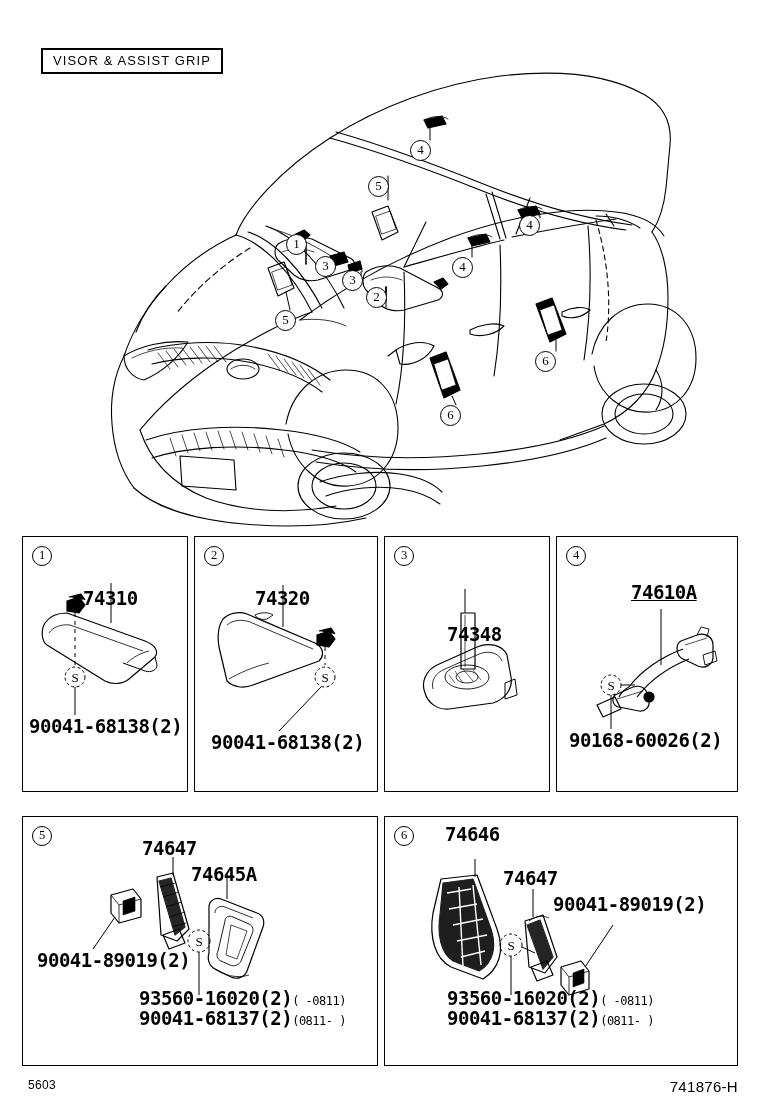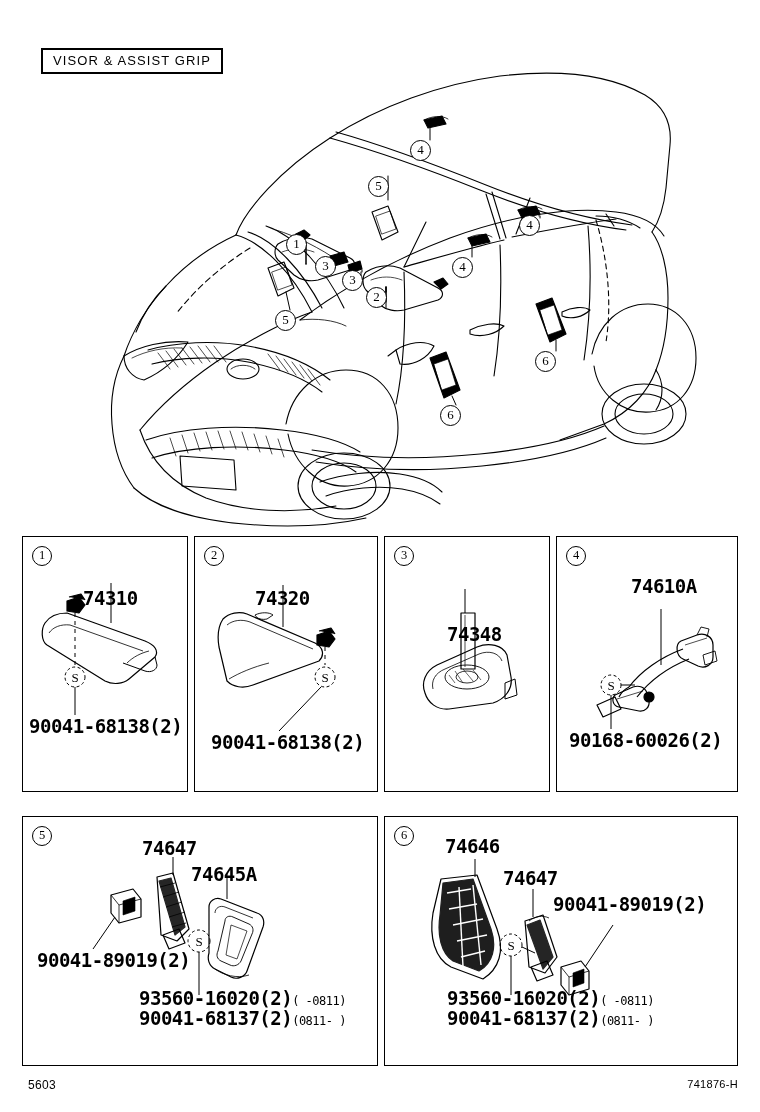--- a/index.html
+++ b/index.html
@@ -117,21 +117,21 @@
     top: 1078px;
     font-family: "Liberation Sans", sans-serif;
     font-size: 12px;
     letter-spacing: 0.3px;
   }
   .footer-right {
     position: absolute;
     right: 22px;
     top: 1078px;
     font-family: "Liberation Sans", sans-serif;
-    font-size: 11px;
+    font-size: 15px;
     letter-spacing: 0.3px;
   }
 </style>
 </head>
 <body>
 
 <div class="page">
 
   <div class="title-box">VISOR &amp; ASSIST GRIP</div>
 
@@ -446,21 +446,21 @@
 
         <circle cx="54" cy="148" r="10" stroke-dasharray="3 2.5" stroke-width="1"></circle>
         <text x="54" y="153" font-family="Liberation Serif, serif" font-size="13" text-anchor="middle" fill="#000" stroke="none">S</text>
         <path d="M64 148 L 78 148" stroke-width="1"></path>
 
         <path d="M54 158 L 54 192" stroke-width="1"></path>
 
         <path d="M104 72 L 104 128" stroke-width="1"></path>
       </svg>
 
-      <div class="pn" style="left:74px; top:40px;">74610A</div>
+      <div class="pn" style="left:74px; top:46px;text-decoration:underline;">74610A</div>
       <div class="pn" style="left:6px; top:194px;margin-left:6px;">90168-60026(2)</div>
     </div>
 
     <div class="panel" style="left:0px; top:280px; width:356px; height:250px;">
       <div class="panel-num"><span>5</span></div>
 
       <svg width="356" height="250" viewBox="0 0 356 250" fill="none" stroke="#000" stroke-width="1.2" stroke-linejoin="round">
 
         <path d="M134 60 L 150 56 L 166 112 L 154 124 L 138 118 Z"></path>
         <g stroke-width="0.8">
@@ -544,21 +544,21 @@
         <circle cx="126" cy="128" r="11" stroke-dasharray="3 2.5" stroke-width="1"></circle>
         <text x="126" y="133" font-family="Liberation Serif, serif" font-size="13" text-anchor="middle" fill="#000" stroke="none">S</text>
         <path d="M137 130 L 150 136" stroke-width="1"></path>
 
         <path d="M126 139 L 126 178" stroke-width="1"></path>
 
         <path d="M90 42 L 90 60" stroke-width="1"></path>
         <path d="M148 72 L 148 100" stroke-width="1"></path>
       </svg>
 
-      <div class="pn" style="left:60px; top:20px;">74646</div>
+      <div class="pn" style="left:60px; top:8px;">74646</div>
       <div class="pn" style="left:118px; top:52px;">74647</div>
       <div class="pn" style="left:168px; top:78px;">90041-89019(2)</div>
 
       <div class="pn" style="left:62px; top:172px;">
         <span>93560-16020(2)</span><span class="daterange">( -0811)</span>
       </div>
       <div class="pn" style="left:62px; top:192px;">
         <span>90041-68137(2)</span><span class="daterange">(0811-  )</span>
       </div>
     </div>

